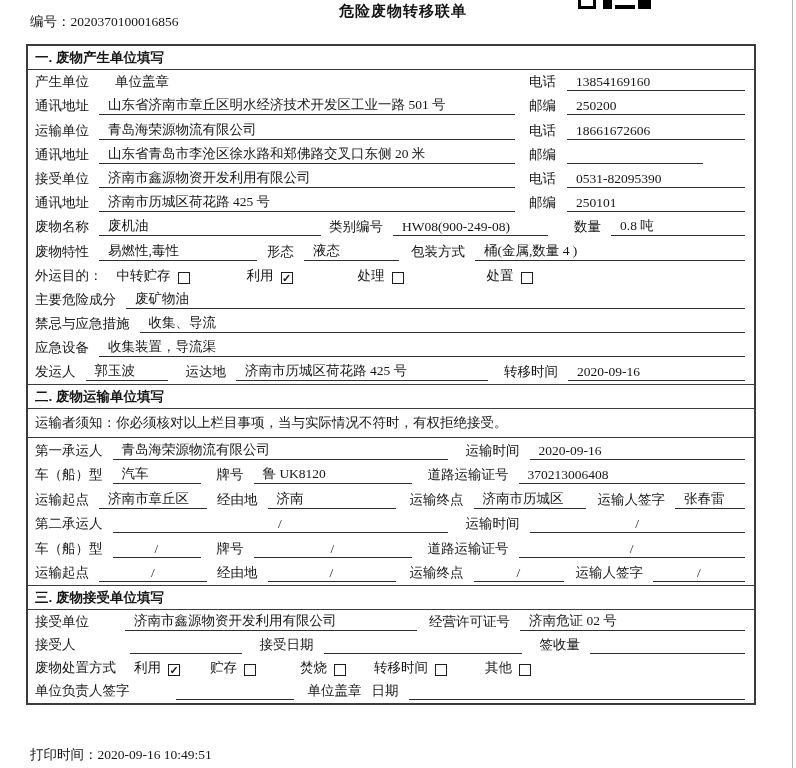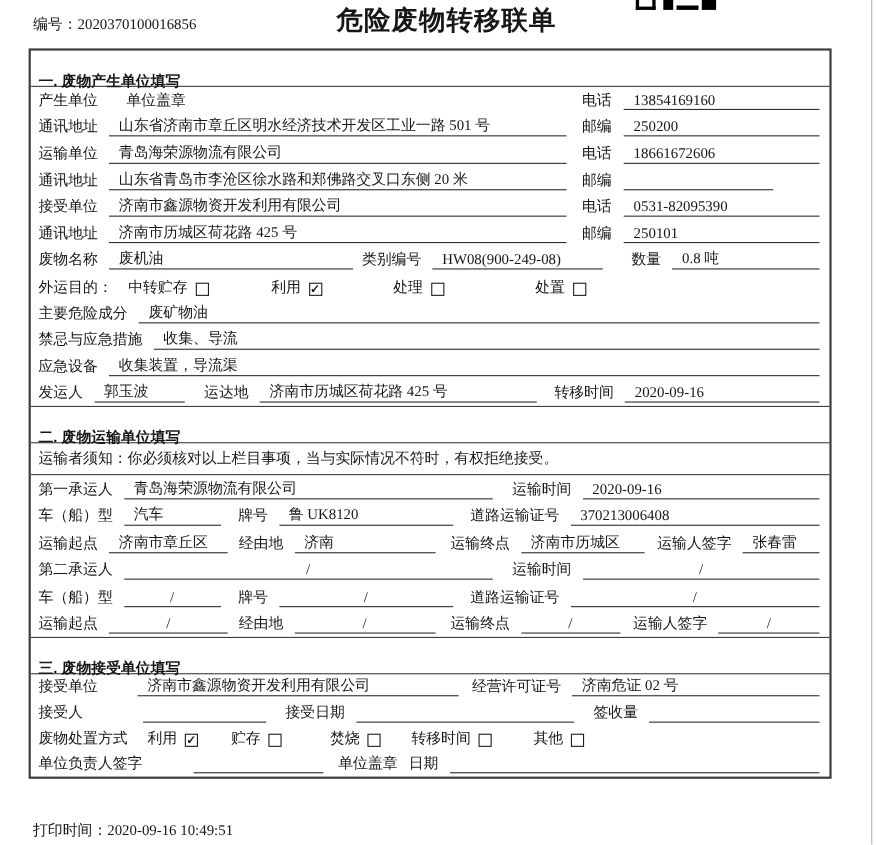--- a/index.html
+++ b/index.html
@@ -9,34 +9,34 @@
     font-family:"Liberation Serif","DejaVu Serif",serif;
     font-size:13.5px; color:#161616; overflow:hidden;
   }
   .win-edge { position:absolute; right:3px; top:0; bottom:0; width:1px; background:#b5b5b5; }
 
   
   .doc-no { position:absolute; left:30px; top:13px; white-space:nowrap; }
   .main-title {
     position:absolute; left:50%; top:2px; transform:translateX(-46%);
     font-family:"Liberation Sans","DejaVu Sans",sans-serif;
-    font-weight:800; font-size:24px; letter-spacing:1px; white-space:nowrap;
+    font-weight:800; font-size:15px; letter-spacing:1px; white-space:nowrap;
   }
   .qr { position:absolute; left:578px; top:0; height:10px; display:flex; align-items:flex-start; }
   .qr span { display:inline-block; }
   .qr .qa { width:18px; height:9px; border:3px solid #000; border-top:none; }
   .qr .qb { width:9px; height:9px; background:#000; margin-left:7px; }
   .qr .qc { width:20px; height:4px; background:#000; margin-left:3px; margin-top:5px; }
   .qr .qd { width:13px; height:9px; background:#000; margin-left:3px; }
 
   
   .tbl { position:absolute; left:26px; top:44px; width:730px; border:2px solid #3c3c3c; background:#fff; }
   .sec + .sec { border-top:1px solid #3c3c3c; }
   .band {
-    height:24px; line-height:23px; padding:16px 7px;
+    height:24px; line-height:23px; padding:0 7px;
     font-family:"Liberation Sans","DejaVu Sans",sans-serif;
     font-weight:700; font-size:13.5px; border-bottom:1px solid #3c3c3c;
   }
   .notice { height:29px; line-height:28px; padding:0 7px; border-bottom:1px solid #3c3c3c; }
 
   .row { display:flex; align-items:flex-end; padding:0 9px 3px 7px; }
   .s1 .row { height:24.2px; }
   .s2 .row { height:24.5px; }
   .s3 .row { height:23.2px; }
   .lbl { white-space:nowrap; margin-right:10px; flex-shrink:0; }
@@ -139,20 +139,28 @@
 
       <div class="row">
         <span class="lbl">废物名称</span>
         <span class="u" style="width:222px">废机油</span>
         <span class="lbl" style="margin-left:8px">类别编号</span>
         <span class="u" style="width:155px">HW08(900-249-08)</span>
         <span class="lbl" style="margin-left:26px">数量</span>
         <span class="u grow">0.8 吨</span>
       </div>
 
+      <div class="row">
+        <span class="lbl">废物特性</span>
+        <span class="u" style="width:158px">易燃性,毒性</span>
+        <span class="lbl" style="margin-left:10px">形态</span>
+        <span class="u" style="width:95px">液态</span>
+        <span class="lbl" style="margin-left:12px">包装方式</span>
+        <span class="u grow">桶(金属,数量 4 )</span>
+      </div>
 
       <div class="row">
         <span class="lbl">外运目的：</span>
         <span class="opt" style="margin-left:4px">
           <span>中转贮存</span>
           <span class="cb"><i></i></span>
         </span>
         <span class="opt" style="margin-left:57px">
           <span>利用</span>
           <span class="cb"><i>✓</i></span>

